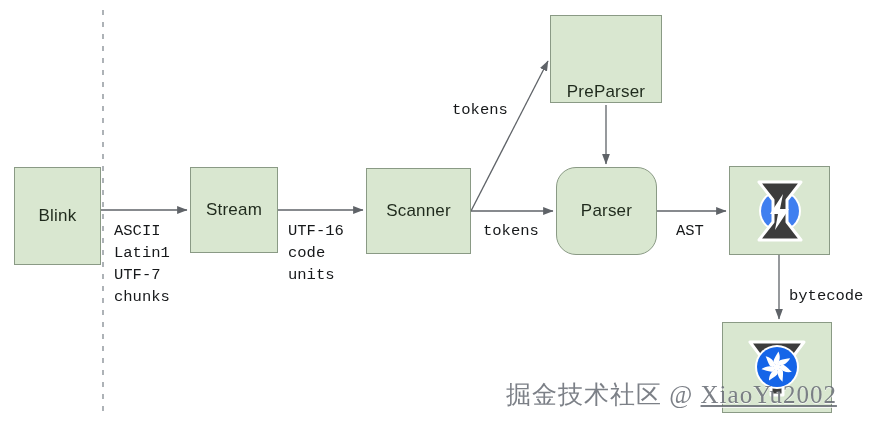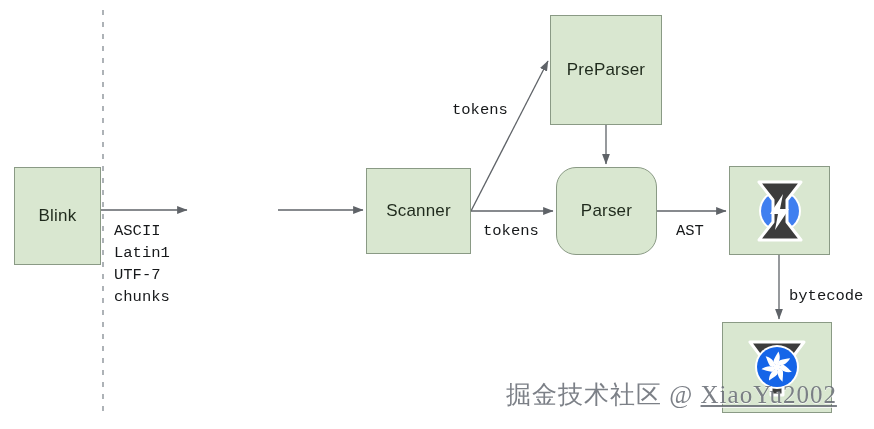--- a/index.html
+++ b/index.html
@@ -94,26 +94,29 @@
 
     <line x1="657" y1="211" x2="726" y2="211" stroke="#5f6368" stroke-width="1.3" marker-end="url(#arrow)"></line>
 
     <line x1="779" y1="255" x2="779" y2="319" stroke="#5f6368" stroke-width="1.3" marker-end="url(#arrow)"></line>
   </svg>
 
   <div class="node" style="left:14px; top:167px; width:87px; height:98px;">
     <span class="node-label">Blink</span>
   </div>
 
+  <div class="node" style="left:190px; top:167px; width:88px; height:86px;">
+    <span class="node-label">Stream</span>
+  </div>
 
   <div class="node" style="left:366px; top:168px; width:105px; height:86px;text-align:center;">
     <span class="node-label">Scanner</span>
   </div>
 
-  <div class="node" style="left:550px; top:15px; width:112px; height:110px;">
+  <div class="node" style="left:550px; top:15px; width:112px; height:88px;align-items:flex-end;">
     <span class="node-label">PreParser</span>
   </div>
 
   <div class="node" style="left:556px; top:167px; width:101px; height:88px;border-radius:20px;">
     <span class="node-label">Parser</span>
   </div>
 
   <div class="node" style="left:729px; top:166px; width:101px; height:89px;">
     <span class="logo-wrap">
       <svg width="62" height="66" viewBox="0 0 62 66" aria-hidden="true">
@@ -159,20 +162,23 @@
         </g>
       </svg>
     </span>
   </div>
 
   <div class="edge-label" style="left:114px; top:220px;">ASCII
 Latin1
 UTF-7
 chunks</div>
 
+  <div class="edge-label" style="left:288px; top:220px;">UTF-16
+code
+units</div>
 
   <div class="edge-label" style="left:452px; top:99px;">tokens</div>
 
   <div class="edge-label" style="left:483px; top:220px;">tokens</div>
 
   <div class="edge-label" style="left:676px; top:220px;">AST</div>
 
   <div class="edge-label" style="left:789px; top:285px;">bytecode</div>
 
   <div class="watermark">

